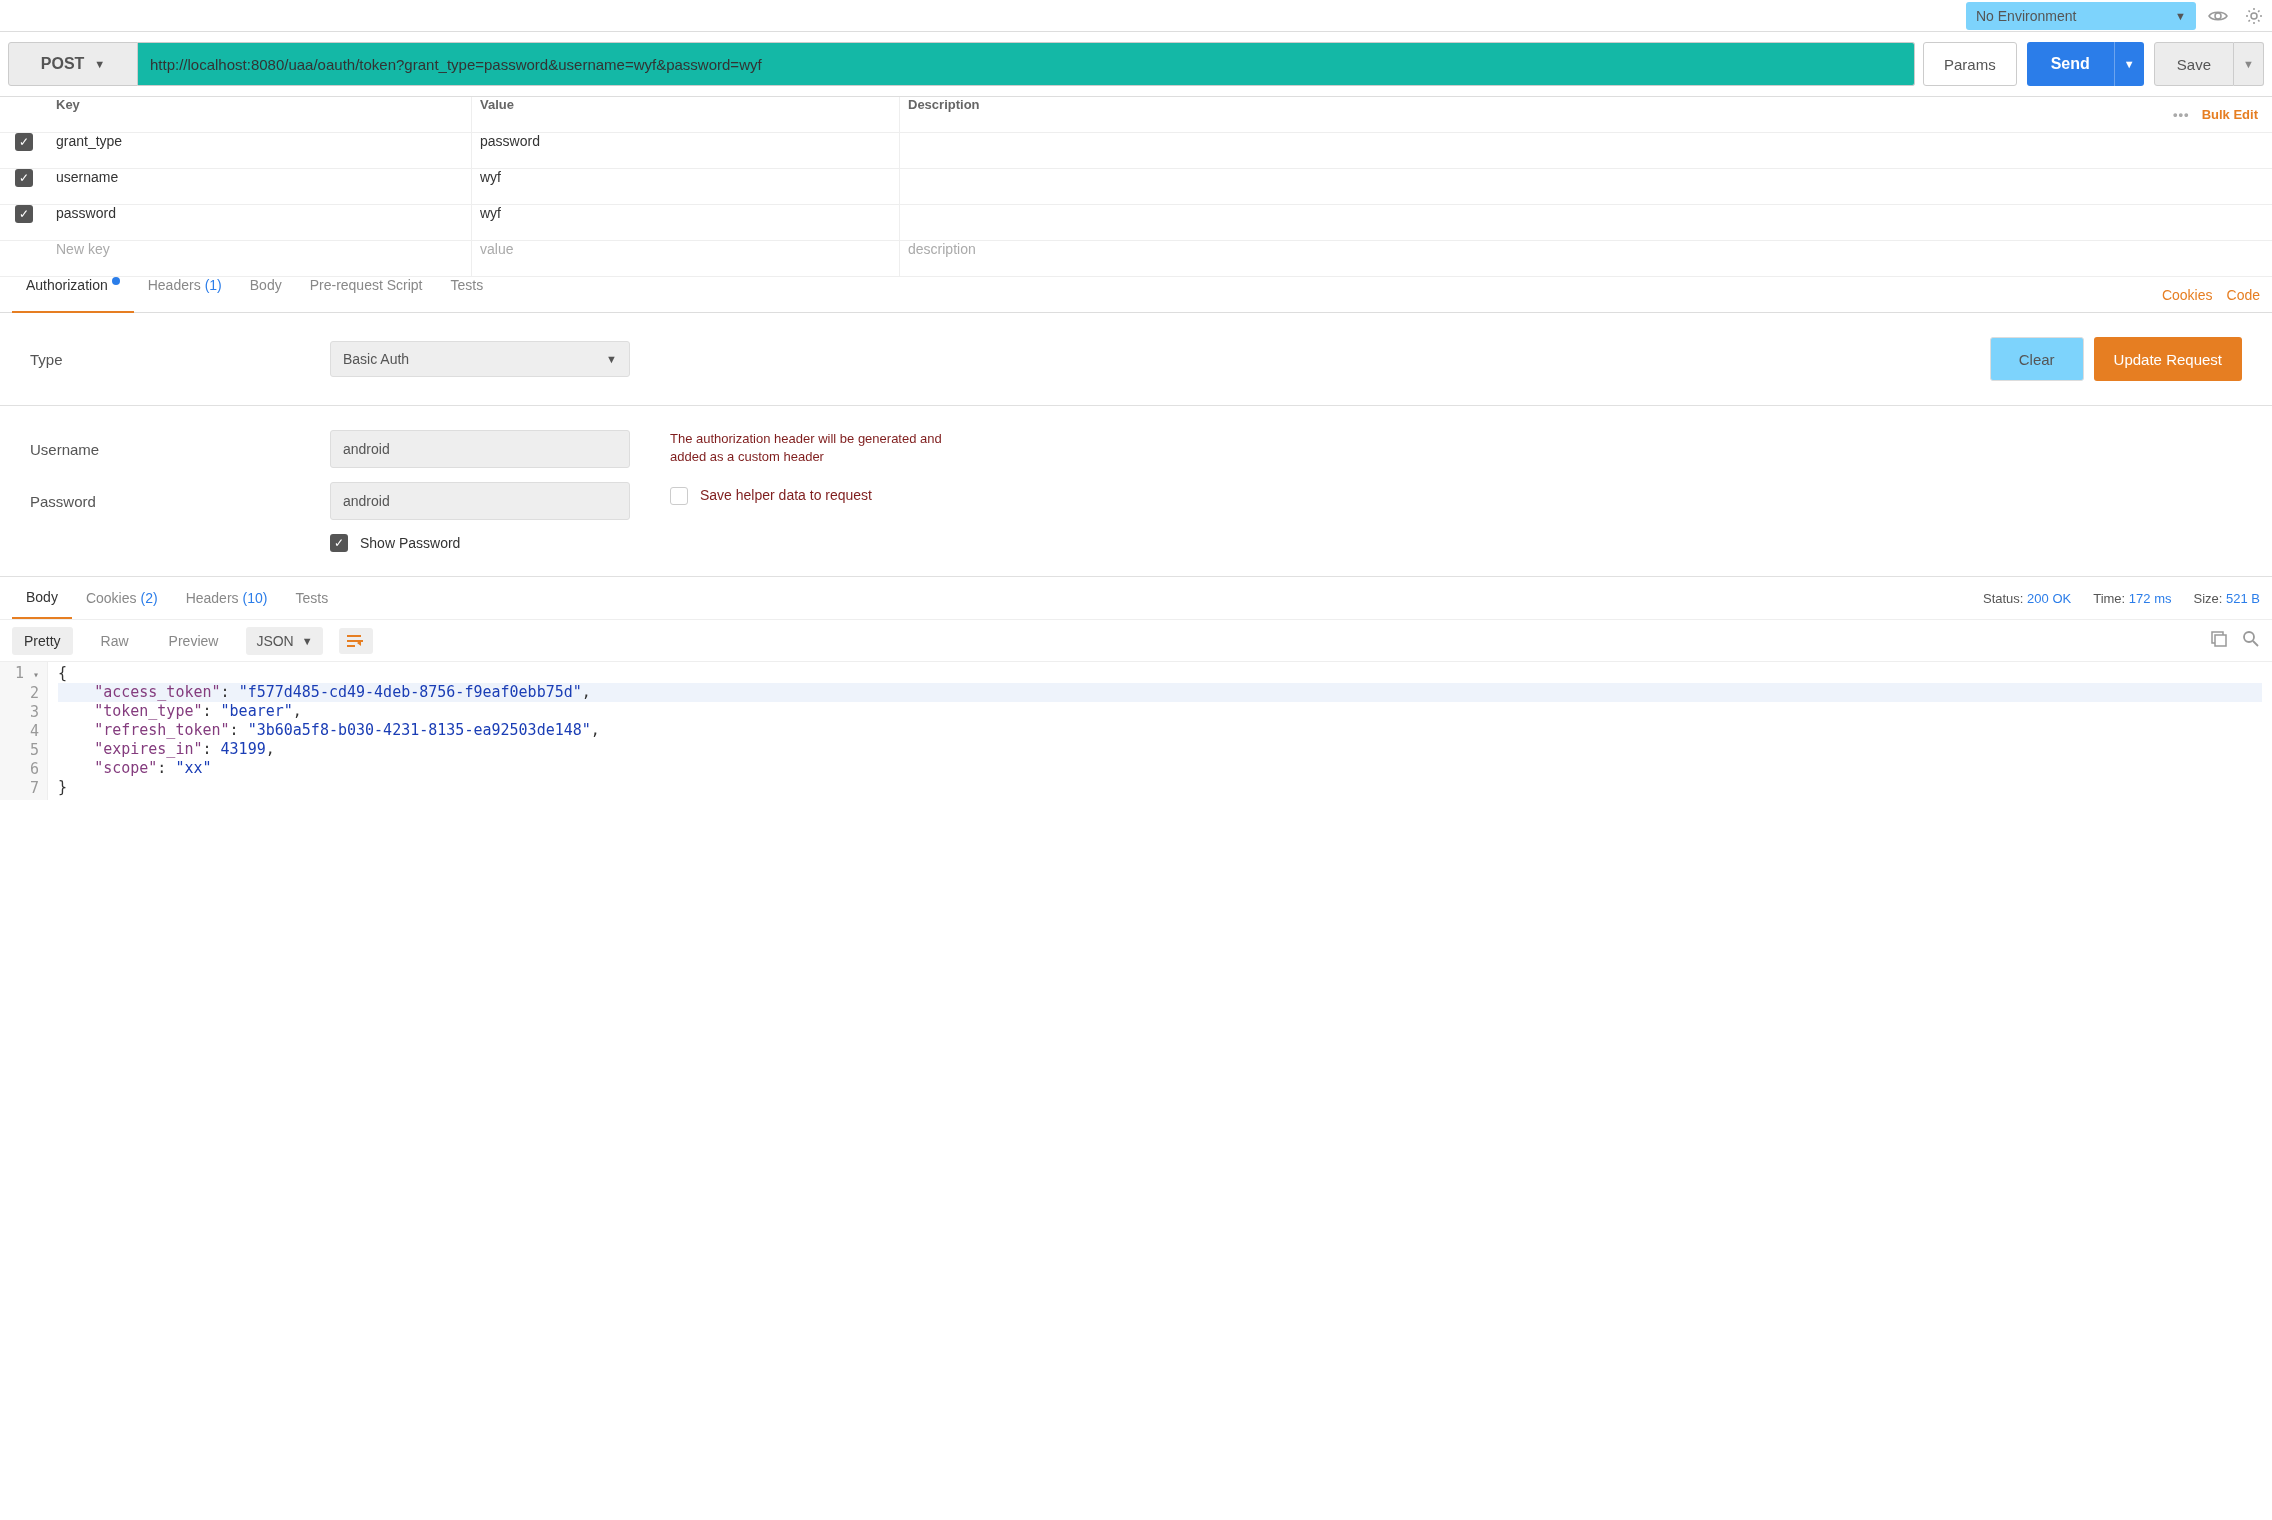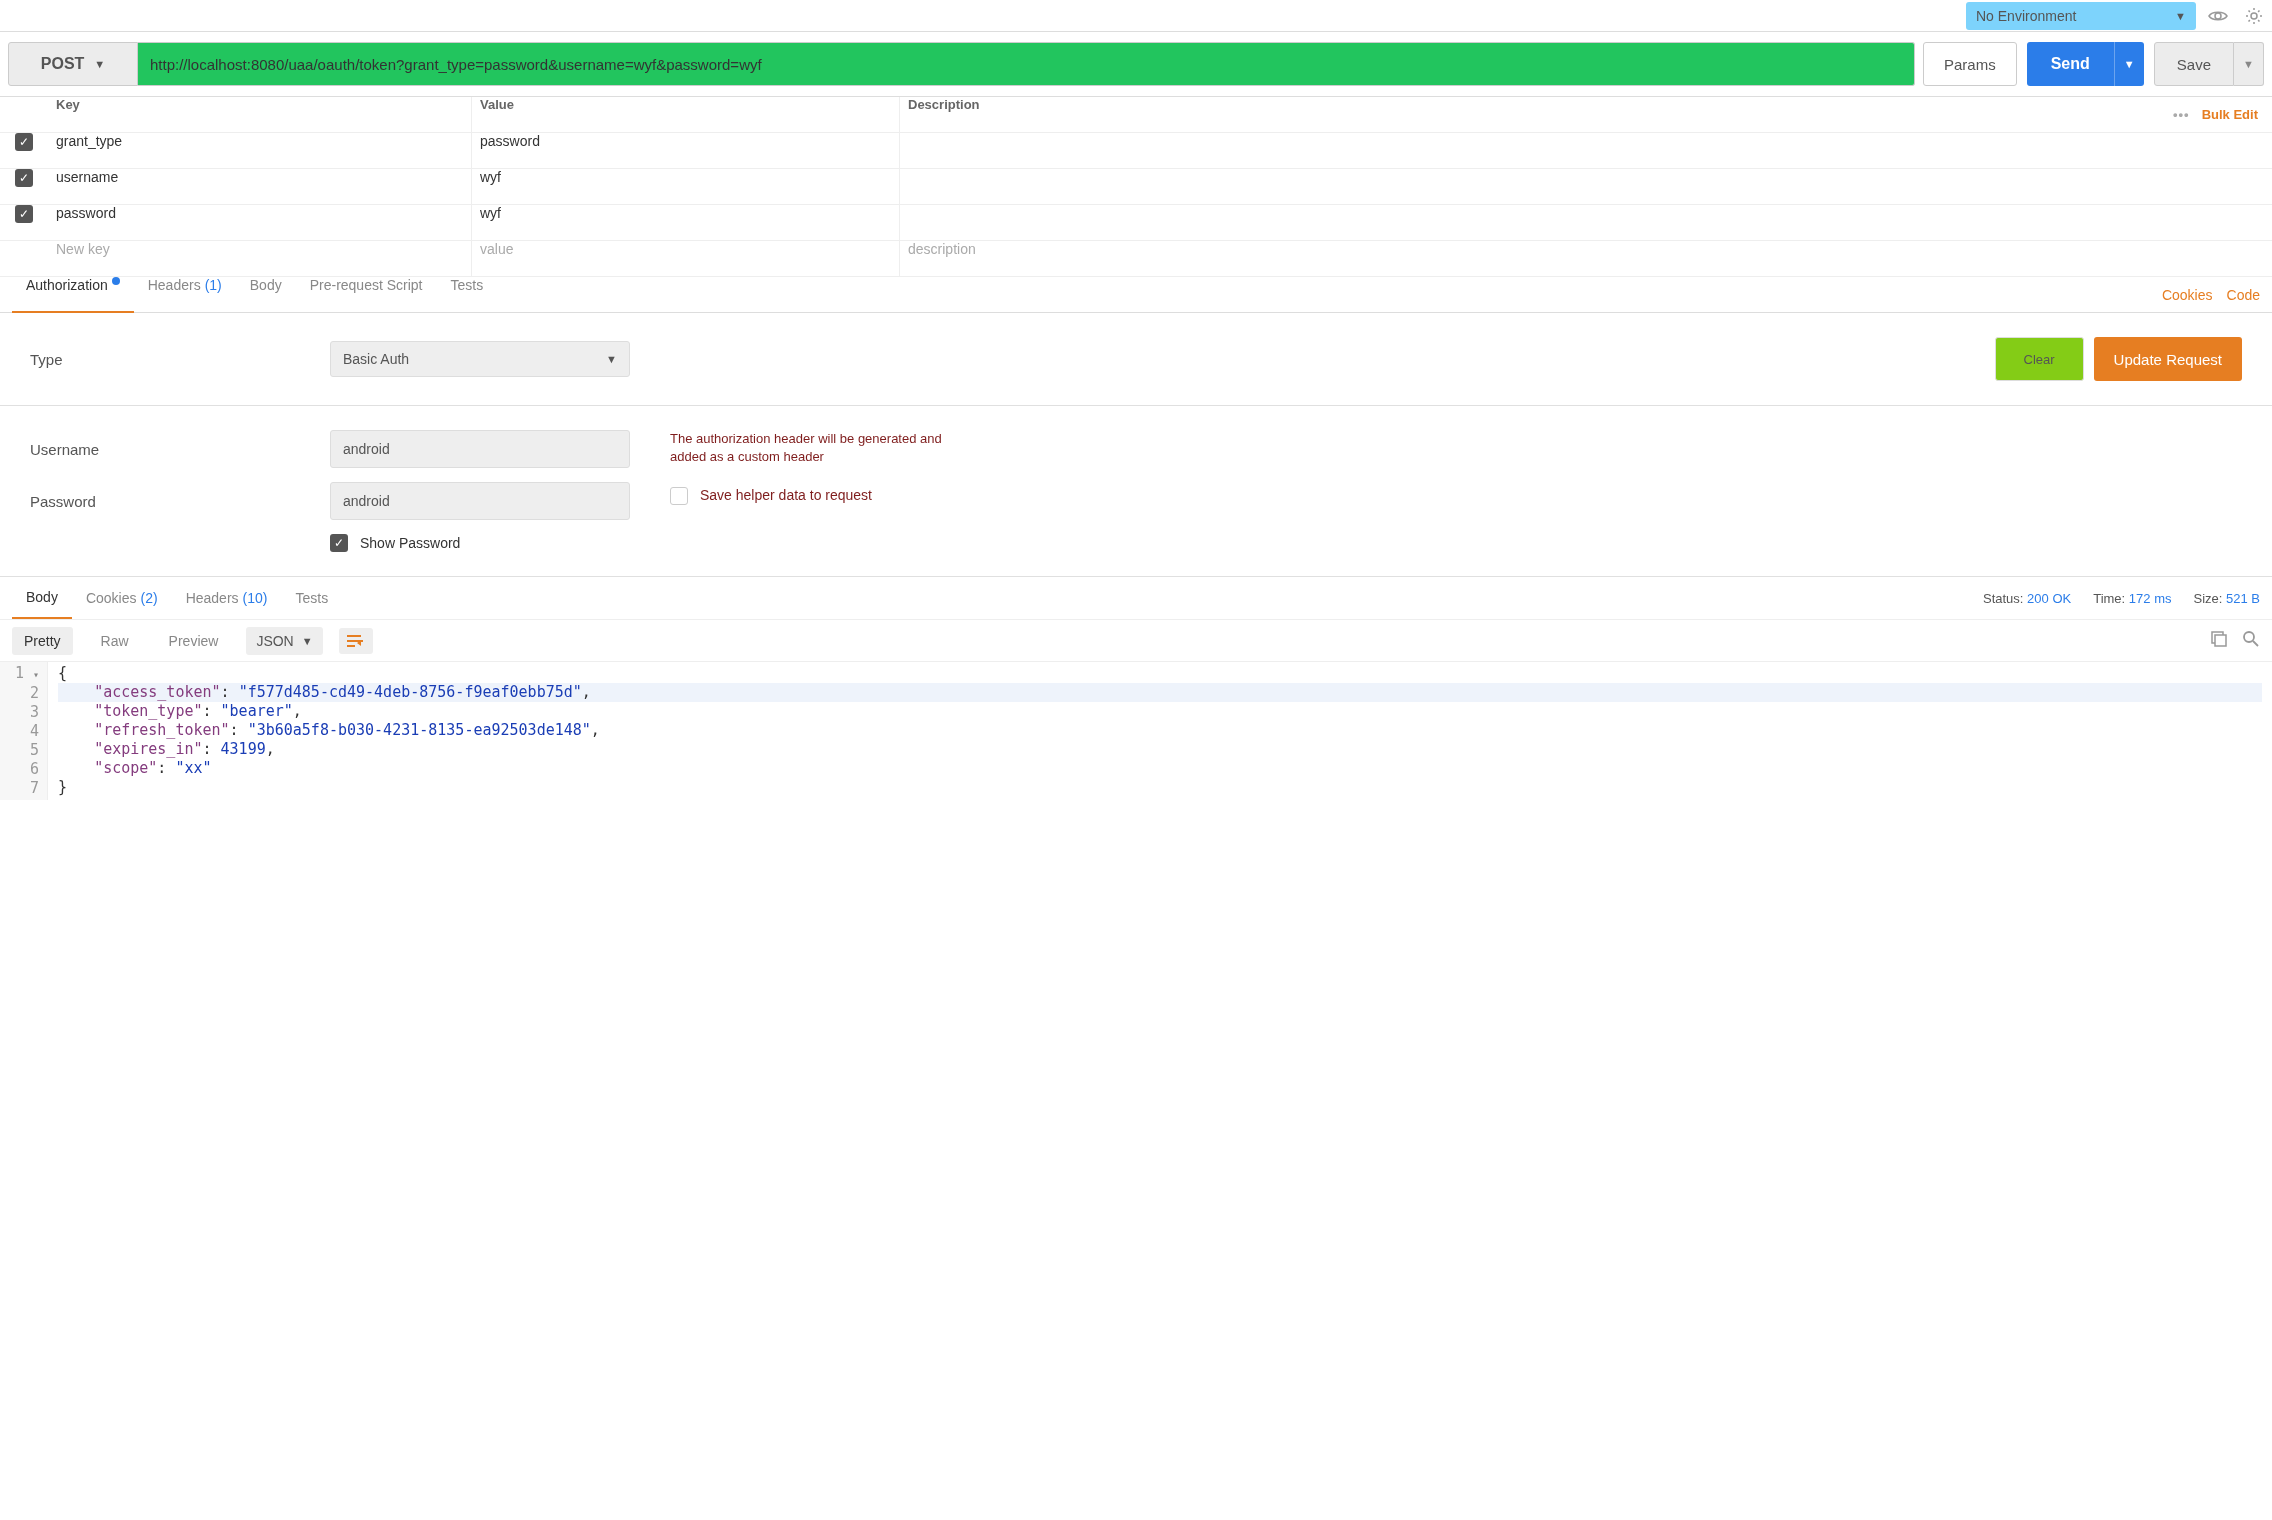--- a/index.html
+++ b/index.html
@@ -10,21 +10,21 @@
 .tab { display: flex; align-items: center; height: 28px; padding: 0 10px; border: 1px solid #ccc; border-bottom: none; background: #fff; font-size: 13px; color: #999; margin-right: 4px; max-width: 185px; overflow: hidden; white-space: nowrap; border-radius: 2px 2px 0 0; }
 .tab.active { color: #444; }
 .tab-close { margin-left: 8px; color: #888; cursor: pointer; }
 .tab-add { width: 30px; display: flex; justify-content: center; color: #888; border: 1px solid #ccc; height: 28px; align-items: center; border-radius: 2px; }
 .env-group { display: flex; align-items: center; gap: 8px; margin-left: auto; }
 .env-select { display: flex; align-items: center; justify-content: space-between; width: 230px; height: 28px; background: #7dd3fc; padding: 8px 10px; color: #555; border-radius: 3px; }
 .icon-btn { width: 28px; height: 28px; display: flex; align-items: center; justify-content: center; color: #888; }
 
 .request-bar { display: flex; align-items: center; padding: 10px 8px; gap: 0; }
 .method-btn { display: flex; align-items: center; justify-content: center; width: 130px; height: 44px; background: #ececec; border: 1px solid #ccc; border-radius: 3px 0 0 3px; font-size: 16px; font-weight: 600; color: #555; gap: 10px; }
-.url-input { flex: 1; height: 44px; border: 1px solid #ccc; border-left: none; padding: 0 12px; font-size: 15px; color: #333; border-radius: 0 3px 3px 0; background: #22c55e; }
+.url-input { flex: 1; height: 44px; border: 1px solid #ccc; border-left: none; padding: 0 12px; font-size: 15px; color: #333; border-radius: 0 3px 3px 0; background: #14b8a6; }
 .params-btn { height: 44px; padding: 0 20px; background: #fff; border: 1px solid #ccc; border-radius: 3px; margin-left: 8px; font-size: 15px; color: #555; }
 .send-group { display: flex; margin-left: 10px; }
 .send-btn { height: 44px; padding: 0 24px; background: #2b7de9; color: #fff; border: none; font-size: 16px; font-weight: 600; border-radius: 3px 0 0 3px; }
 .send-dd { width: 30px; height: 44px; background: #2b7de9; border: none; border-left: 1px solid rgba(255,255,255,0.3); color: #fff; border-radius: 0 3px 3px 0; display: flex; align-items: center; justify-content: center; }
 .save-group { display: flex; margin-left: 10px; }
 .save-btn { height: 44px; padding: 0 22px; background: #ececec; color: #555; border: 1px solid #ccc; font-size: 15px; border-radius: 3px 0 0 3px; }
 .save-dd { width: 30px; height: 44px; background: #ececec; border: 1px solid #ccc; border-left: none; color: #888; border-radius: 0 3px 3px 0; display: flex; align-items: center; justify-content: center; }
 
 .params-table { border-top: 1px solid #ddd; }
 .params-header, .params-row { display: flex; border-bottom: 1px solid #eee; height: 36px; }
@@ -45,21 +45,21 @@
 .req-tab.active { color: #333; border-bottom: 2px solid #e67e22; }
 .badge-dot { width: 8px; height: 8px; background: #2b7de9; border-radius: 50%; }
 .count { color: #2b7de9; }
 .req-tabs-right { margin-left: auto; display: flex; gap: 14px; }
 .link-orange { color: #e67e22; font-size: 14px; }
 
 .auth-section { padding: 24px 30px; display: flex; align-items: center; }
 .auth-label { width: 300px; color: #555; font-size: 15px; }
 .auth-select { width: 300px; height: 36px; background: #eee; border: 1px solid #ddd; display: flex; align-items: center; justify-content: space-between; padding: 0 12px; color: #555; border-radius: 3px; }
 .auth-actions { margin-left: auto; display: flex; gap: 10px; }
-.clear-btn { height: 44px; padding: 0 28px; background: #84cc16; border: 1px solid #ddd; color: #555; border-radius: 3px; font-size: 13px; }
+.clear-btn { height: 44px; padding: 0 28px; background: #7dd3fc; border: 1px solid #ddd; color: #555; border-radius: 3px; font-size: 15px; }
 .update-btn { height: 44px; padding: 0 20px; background: #e67e22; border: none; color: #fff; border-radius: 3px; font-size: 15px; }
 
 .divider { height: 1px; background: #e0e0e0; }
 
 .cred-section { padding: 24px 30px; display: flex; gap: 40px; border-bottom: 1px solid #e0e0e0; }
 .cred-left { }
 .cred-row { display: flex; align-items: center; margin-bottom: 14px; }
 .cred-label { width: 300px; color: #555; font-size: 15px; }
 .cred-input { width: 300px; height: 38px; background: #eee; border: 1px solid #ddd; padding: 0 12px; color: #555; border-radius: 3px; font-size: 14px; }
 .show-pw-row { display: flex; align-items: center; gap: 12px; margin-left: 300px; }

